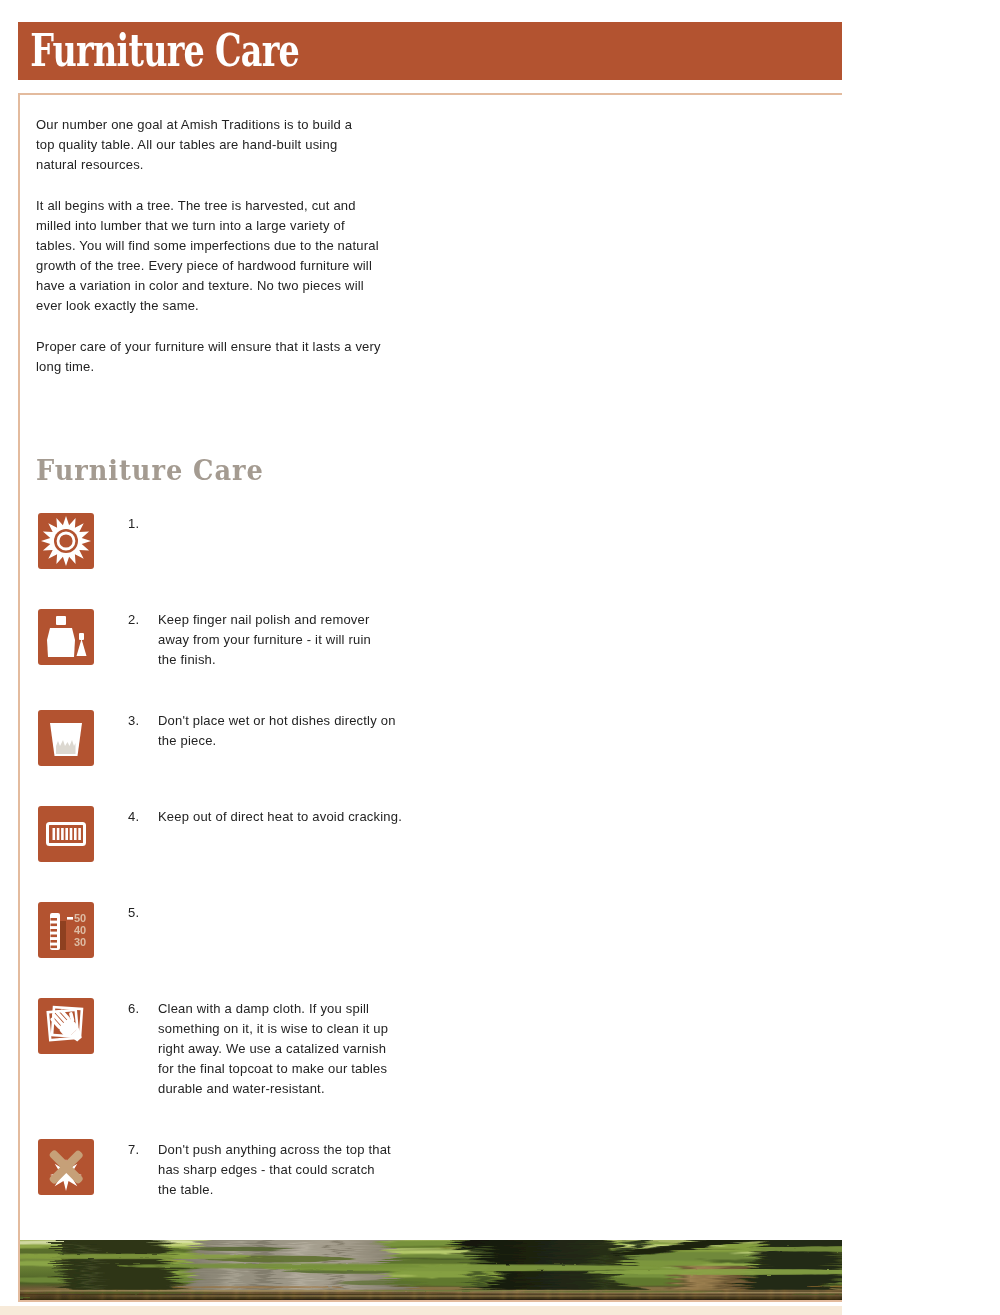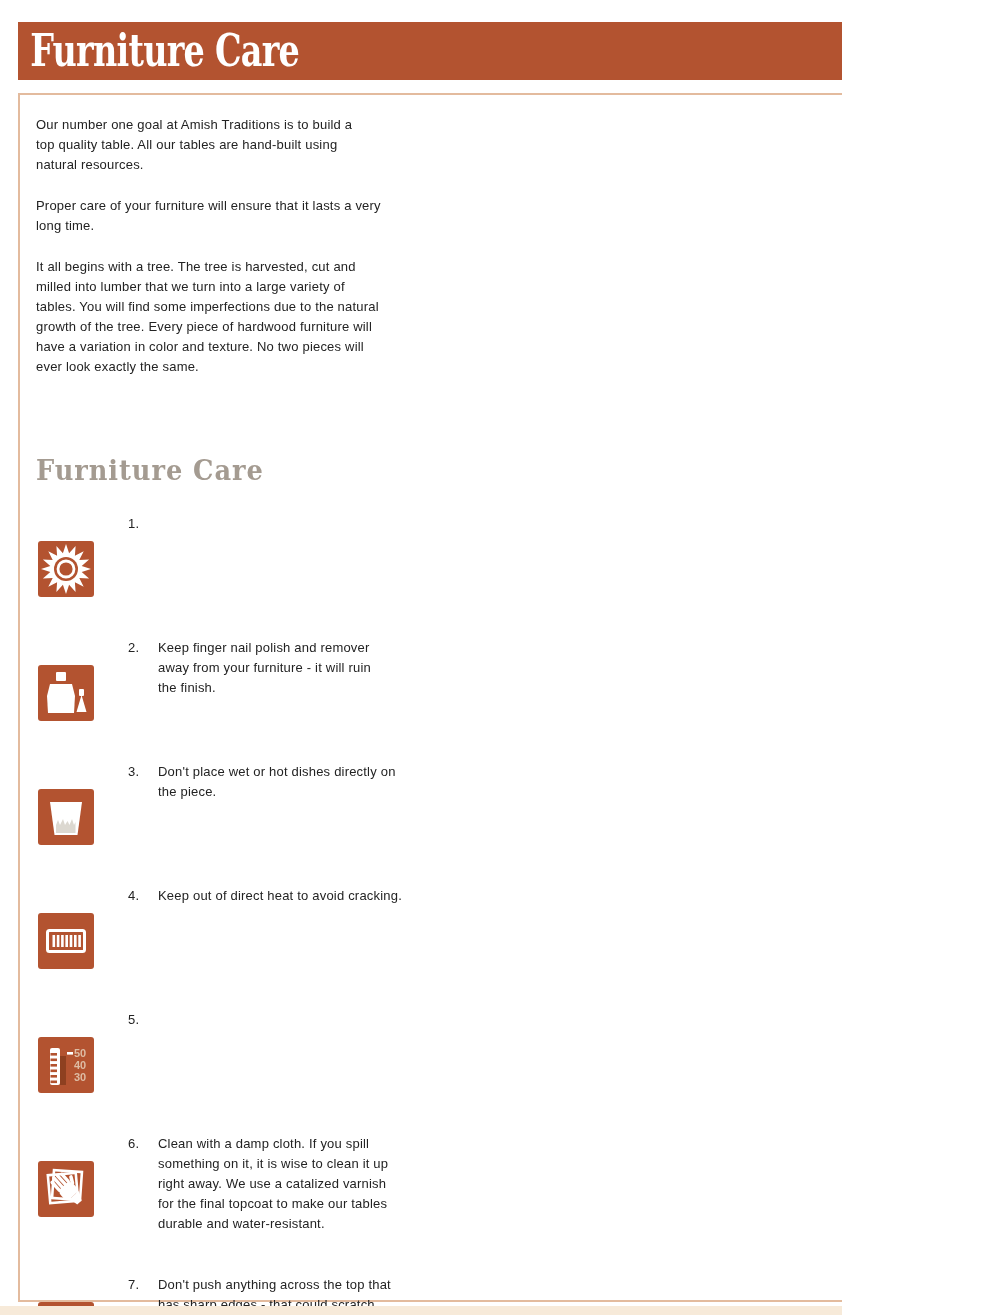--- a/index.html
+++ b/index.html
@@ -31,21 +31,21 @@
         white-space:pre-line;letter-spacing:.2px;}
   .sub-heading{margin:80px 0 20px 0;height:36px;}
   .deco-sub{display:inline-block;transform:scaleX(.95);transform-origin:left center;
             font-family:"DejaVu Serif","Liberation Serif",serif;font-weight:bold;
             font-size:27px;line-height:1;color:var(--subhead,#a49b91);
             letter-spacing:1px;white-space:nowrap;}
 
   
   .care-item{display:flex;align-items:flex-start;margin:0 0 40px 2px;}
   .icon-sq{width:56px;height:56px;flex:0 0 56px;background:var(--accent,#b35330);
-           border-radius:3px;color:var(--accent,#b35330);margin-top:28px;}
+           border-radius:3px;color:var(--accent,#b35330);}
   .icon-sq svg{display:block;width:56px;height:56px;}
   .num{margin-left:34px;width:30px;flex:0 0 30px;font-size:13px;line-height:20px;
        letter-spacing:.2px;padding-top:1px;}
   .item-text{width:276px;font-size:13px;line-height:20px;white-space:pre-line;
              letter-spacing:.2px;padding-top:1px;}
 
   
   .photo{flex:1;position:relative;overflow:hidden;background:#5f752f;}
   .photo svg{display:block;width:100%;height:100%;}
 
@@ -61,28 +61,28 @@
   <header class="header-bar">
     <span class="deco-title">Furniture Care</span>
   </header>
 
   <div class="content-box">
 
     <div class="left-col">
       <p class="para">Our number one goal at Amish Traditions is to build a
 top quality table. All our tables are hand-built using
 natural resources.</p>
-      <p class="para">Proper care of your furniture will ensure that it lasts a very
-long time.</p>
       <p class="para">It all begins with a tree. The tree is harvested, cut and
 milled into lumber that we turn into a large variety of
 tables. You will find some imperfections due to the natural
 growth of the tree. Every piece of hardwood furniture will
 have a variation in color and texture. No two pieces will
 ever look exactly the same.</p>
+      <p class="para">Proper care of your furniture will ensure that it lasts a very
+long time.</p>
 
       <h2 class="sub-heading">
         <span class="deco-sub">Furniture Care</span>
       </h2>
 
       <div class="care-list">
 
         <div class="care-item">
           <div class="icon-sq">
             <svg viewBox="0 0 56 56">

